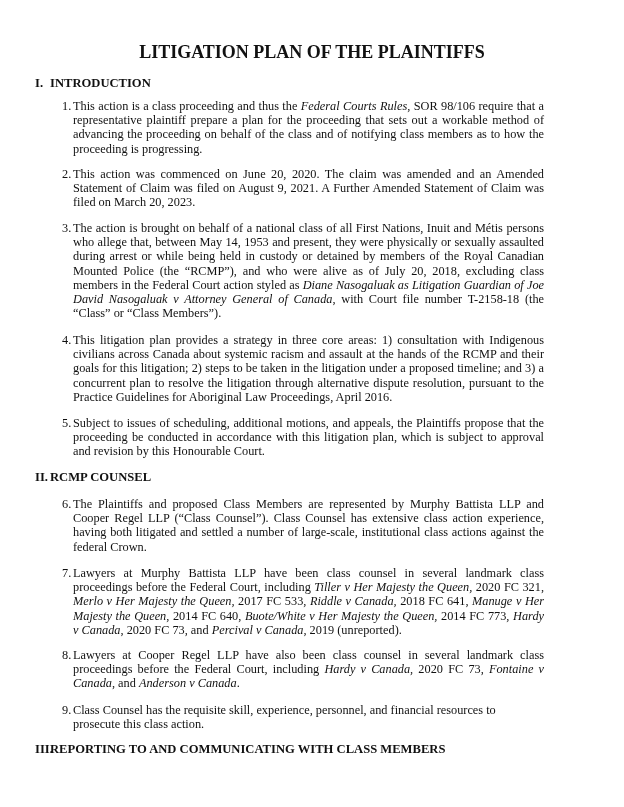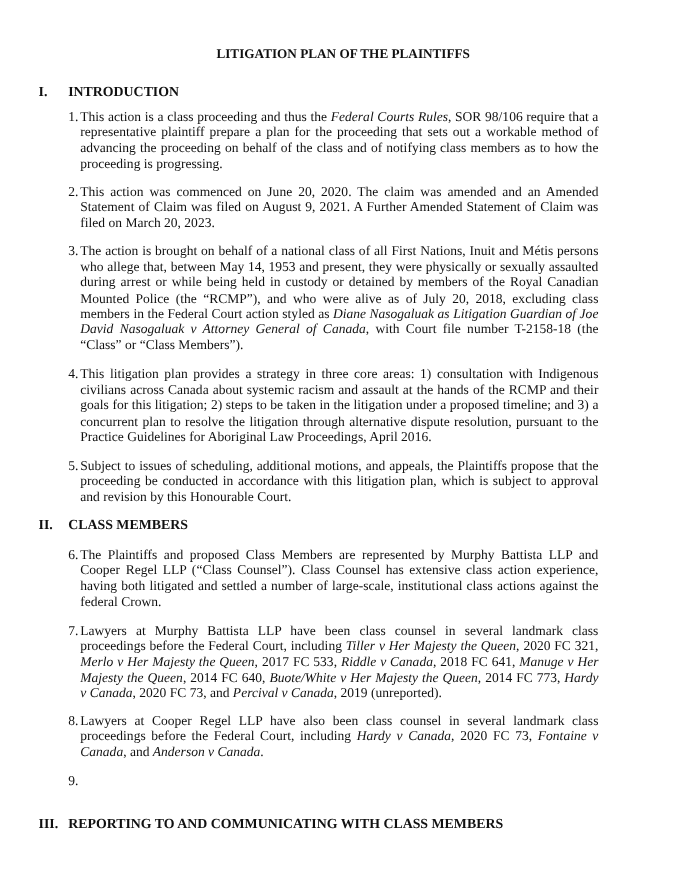--- a/index.html
+++ b/index.html
@@ -1,21 +1,21 @@
 <!DOCTYPE html>
 <html><head>
 <meta charset="utf-8">
 <style>
   html, body { margin: 0; padding: 0; background: #ffffff; }
   body { width: 624px; height: 807px; overflow: hidden; font-family: "Liberation Serif", "DejaVu Serif", serif; color: #111; }
   .page { position: relative; width: 624px; height: 807px; }
-  .title { position: absolute; top: 42px; left: 0; width: 624px; text-align: center; font-weight: bold; font-size: 12px; letter-spacing: 0; }
+  .title { position: absolute; top: 42px; left: 0; width: 624px; text-align: center; font-weight: bold; font-size: 18px; letter-spacing: 0; }
   .section { position: absolute; left: 35px; width: 530px; font-weight: bold; font-size: 12.6px; }
   .section .num { position: absolute; left: 0; }
-  .section .label { position: absolute; left: 27px; white-space: nowrap; }
+  .section .label { position: absolute; left: 15px; white-space: nowrap; }
   .para { position: absolute; left: 62px; width: 500px; font-size: 12.3px; line-height: 14.2px; }
   .para .pnum { position: absolute; left: 0; top: 0; }
   .para .ptext { margin-left: 11px; width: 471px; text-align: justify; text-align-last: left; }
   .ptext.nojust { text-align: left; }
   em { font-style: italic; }
 </style>
 </head>
 <body>
 
 <div class="page">
@@ -47,40 +47,41 @@
     <div class="ptext">This litigation plan provides a strategy in three core areas: 1) consultation with Indigenous civilians across Canada about systemic racism and assault at the hands of the RCMP and their goals for this litigation; 2) steps to be taken in the litigation under a proposed timeline; and 3) a concurrent plan to resolve the litigation through alternative dispute resolution, pursuant to the Practice Guidelines for Aboriginal Law Proceedings, April 2016.</div>
   </div>
 
   <div class="para" style="top:416px;">
     <span class="pnum">5.</span>
     <div class="ptext">Subject to issues of scheduling, additional motions, and appeals, the Plaintiffs propose that the proceeding be conducted in accordance with this litigation plan, which is subject to approval and revision by this Honourable Court.</div>
   </div>
 
   <div class="section" style="top:470px;">
     <span class="num">II.</span>
-    <span class="label">CLASS MEMBERS</span>
+    <span class="label">RCMP COUNSEL</span>
   </div>
 
   <div class="para" style="top:497px;">
     <span class="pnum">6.</span>
     <div class="ptext">The Plaintiffs and proposed Class Members are represented by Murphy Battista LLP and Cooper Regel LLP (“Class Counsel”). Class Counsel has extensive class action experience, having both litigated and settled a number of large-scale, institutional class actions against the federal Crown.</div>
   </div>
 
   <div class="para" style="top:566px;">
     <span class="pnum">7.</span>
     <div class="ptext"><span>Lawyers at Murphy Battista LLP have been class counsel in several landmark class proceedings before the Federal Court, including </span><em>Tiller v Her Majesty the Queen,</em><span> 2020 FC 321, </span><em>Merlo v Her Majesty the Queen,</em><span> 2017 FC 533, </span><em>Riddle v Canada,</em><span> 2018 FC 641, </span><em>Manuge v Her Majesty the Queen</em><span>, 2014 FC 640, </span><em>Buote/White v Her Majesty the Queen,</em><span> 2014 FC 773, </span><em>Hardy v Canada</em><span>, 2020 FC 73, and </span><em>Percival v Canada</em><span>, 2019 (unreported).</span></div>
   </div>
 
   <div class="para" style="top:648px;">
     <span class="pnum">8.</span>
     <div class="ptext"><span>Lawyers at Cooper Regel LLP have also been class counsel in several landmark class proceedings before the Federal Court, including </span><em>Hardy v Canada,</em><span> 2020 FC 73, </span><em>Fontaine v Canada</em><span>, and </span><em>Anderson v Canada</em><span>.</span></div>
   </div>
 
   <div class="para" style="top:703px;">
     <span class="pnum">9.</span>
+    <div class="ptext nojust" style="width:445px;">Class Counsel has the requisite skill, experience, personnel, and financial resources to prosecute this class action.</div>
   </div>
 
   <div class="section" style="top:742px;">
     <span class="num">III.</span>
     <span class="label">REPORTING TO AND COMMUNICATING WITH CLASS MEMBERS</span>
   </div>
 
 
 </div>
 

